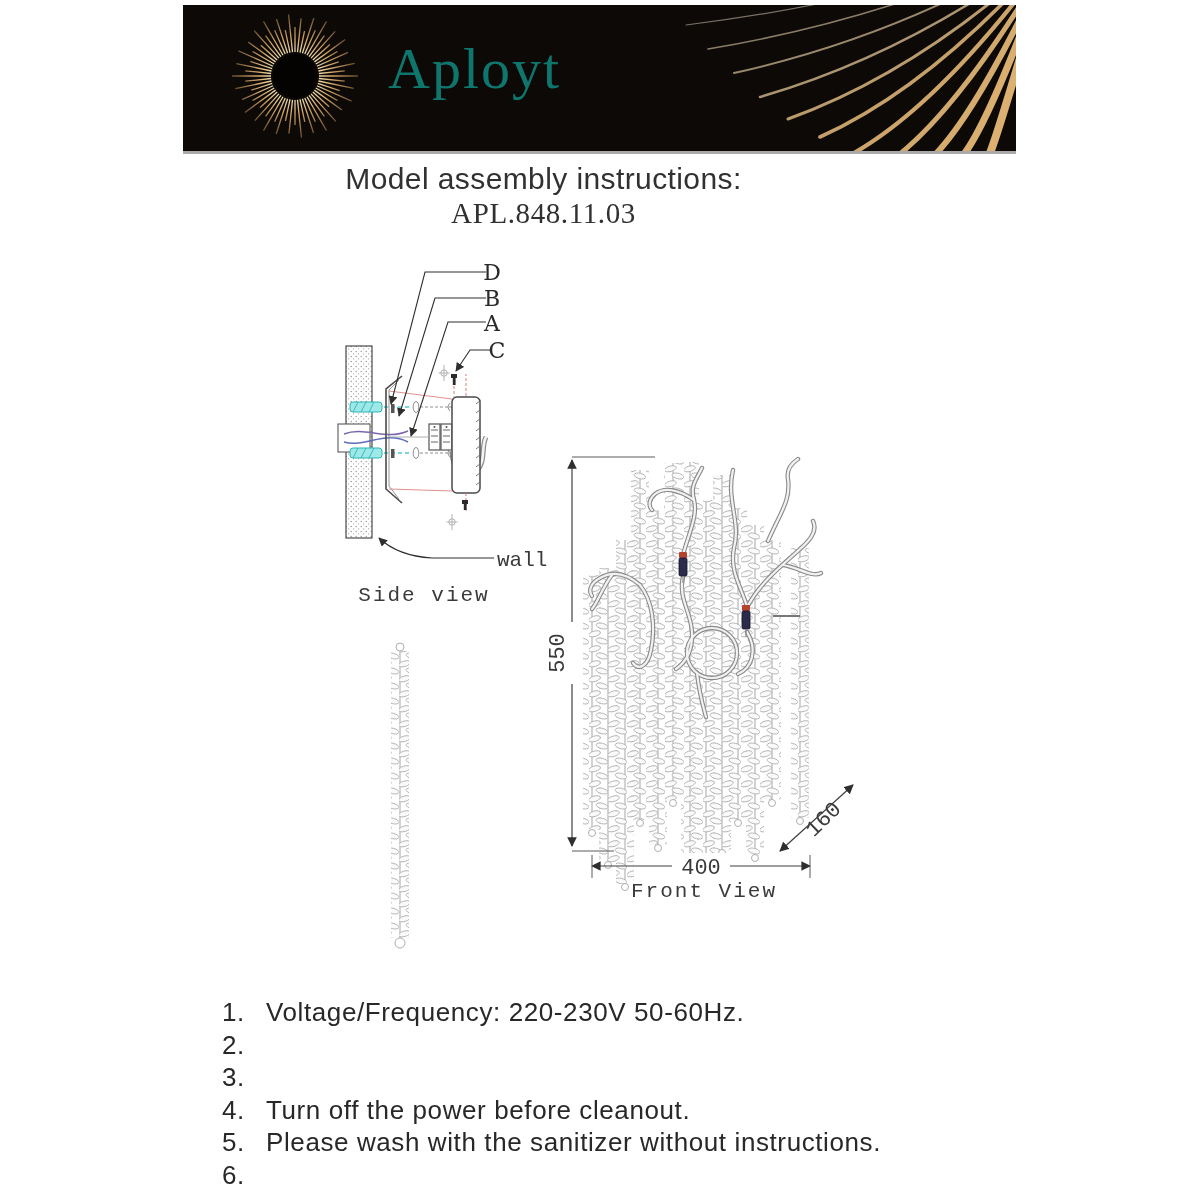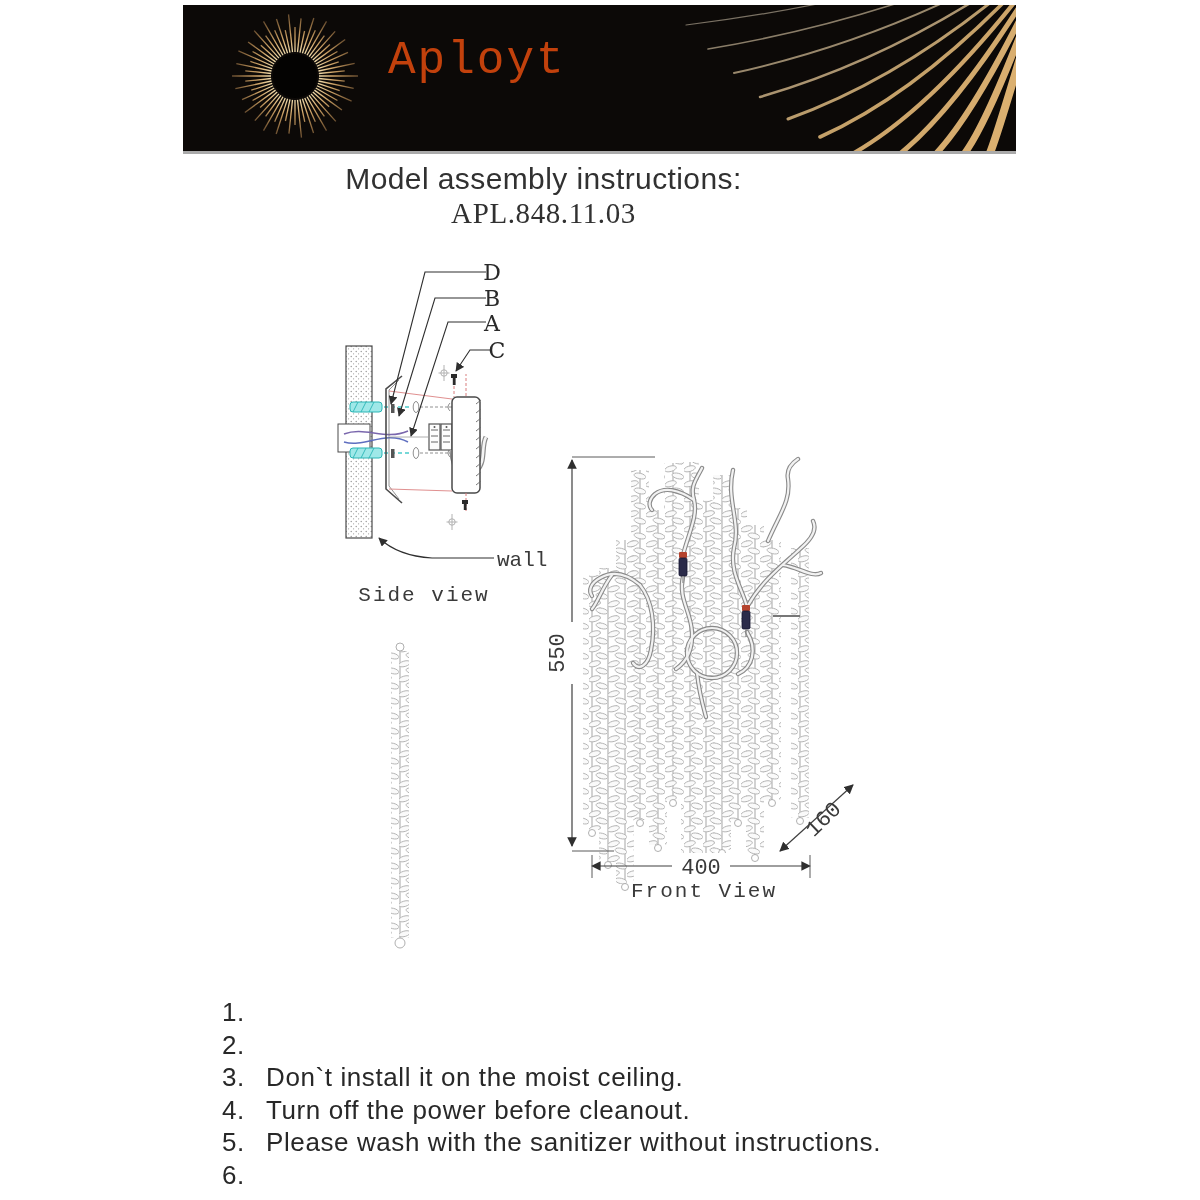--- a/index.html
+++ b/index.html
@@ -2,22 +2,22 @@
 <html><head>
 <meta charset="utf-8">
 <style>
   html,body{margin:0;padding:0;background:#fff;}
   #page{position:relative;width:1200px;height:1200px;background:#ffffff;overflow:hidden;
         font-family:"Liberation Sans",sans-serif;}
 
   
   #banner{position:absolute;left:183px;top:5px;width:833px;height:146px;
           background:#0c0907;border-bottom:3px solid #aaa;}
-  #banner .brand{position:absolute;left:205px;top:30px;font-size:46px;font-weight:400;
-          letter-spacing:2px;color:#c2410c;font-family:Liberation Mono, monospace;}
+  #banner .brand{position:absolute;left:205px;top:30px;font-size:58px;font-weight:400;
+          letter-spacing:2px;color:#0f766e;font-family:Liberation Serif, serif;}
   #banner svg{position:absolute;top:0;}
   #logo-svg{left:0;}
   #rays-svg{right:0;}
 
   
   .title-line{position:absolute;left:0;width:1087px;text-align:center;color:#313131;}
   #title-heading{top:162px;font-size:30px;font-weight:500;letter-spacing:0.4px;}
   #title-model{top:197px;font-size:29px;font-weight:500;letter-spacing:0.6px;font-family:Liberation Serif, serif;}
 
   
@@ -341,27 +341,27 @@
         <text class="mono-label" font-size="22" text-anchor="middle" transform="translate(828,824) rotate(-44)">160</text>
       </g>
 
       <text class="mono-label" x="704" y="897" font-size="21" letter-spacing="2" text-anchor="middle">Front View</text>
     </g>
   </svg>
 
   <ol id="instructions">
     <li>
       <span class="num">1.</span>
+      <span class="text">Voltage/Frequency: 220-230V 50-60Hz.</span>
     </li>
     <li>
       <span class="num">2.</span>
     </li>
     <li>
       <span class="num">3.</span>
-      <span class="text">Don`t install it on the moist ceiling.</span>
     </li>
     <li>
       <span class="num">4.</span>
       <span class="text">Turn off the power before cleanout.</span>
     </li>
     <li>
       <span class="num">5.</span>
       <span class="text">Please wash with the sanitizer without instructions.</span>
     </li>
     <li>

